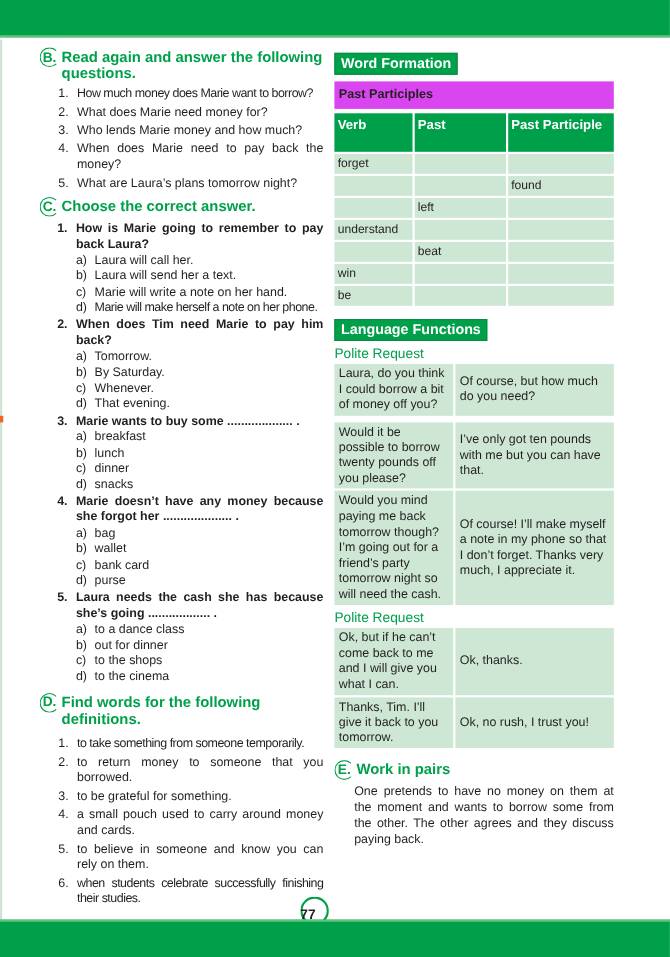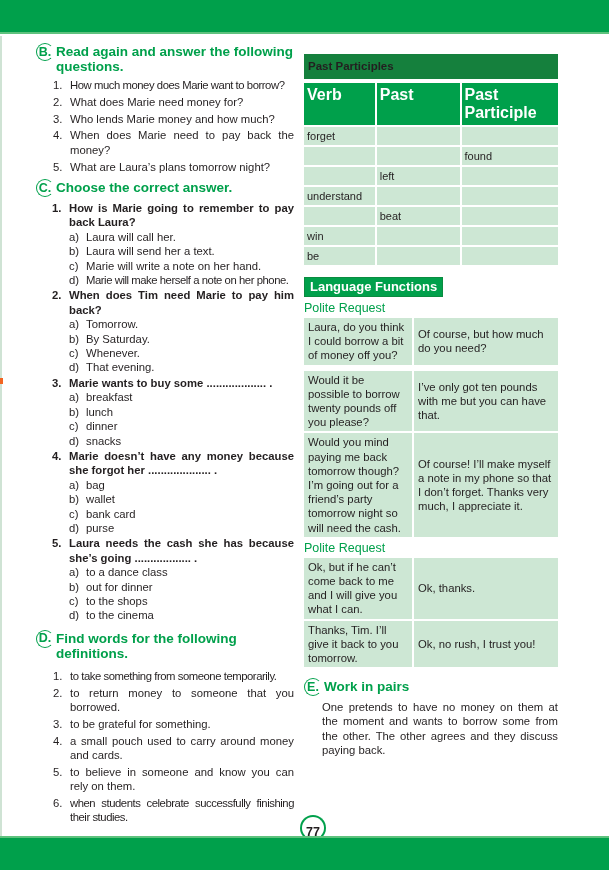--- a/index.html
+++ b/index.html
@@ -26,39 +26,39 @@
   .mc { margin-top: 4px; padding-left: 16px; }
   .mc-q { display: flex; font-size: 11.3px; line-height: 14.4px; font-weight: bold; text-align: justify; }
   .mc-q .num { flex: 0 0 17px; }
   .mc-q .txt { flex: 1; }
   .mc-opts { padding-left: 17px; margin-bottom: 1px; }
   .mc-opt { display: flex; font-size: 11.3px; line-height: 14.4px; }
   .mc-opt .lt { flex: 0 0 17px; }
   .narrow { letter-spacing: -0.45px; }
 
   .tag { display: inline-block; background: #00a04b; color: #fff; font-weight: bold; font-size: 13px; line-height: 16px; padding: 1px 5px; border: 1px solid #0a8c40; }
-  .info-box { background: #15803d; margin-top: 6px; padding: 5px 4px 5px 4px; width: 254px; }
+  .info-box { background: #d946ef; margin-top: 6px; padding: 5px 4px 5px 4px; width: 254px; }
   .info-box .h { font-weight: bold; font-size: 11.5px; line-height: 15px; }
   .info-box .p { font-size: 11.3px; line-height: 14.2px; text-align: justify; }
 
   table.wf { border-collapse: separate; border-spacing: 2px; margin-left: -2px; margin-top: 2px; width: 258px; }
-  table.wf th { background: #00a04b; color: #fff; font-size: 16px; font-weight: bold; text-align: left; padding: 3px 3px; height: 35px; vertical-align: top; }
+  table.wf th { background: #00a04b; color: #fff; font-size: 12px; font-weight: bold; text-align: left; padding: 3px 3px; height: 35px; vertical-align: top; }
   table.wf td { background: #cde7d4; font-size: 11px; height: 18px; padding: 1px 3px; }
   table.wf td.c { text-align: left; }
   .w1 { width: 71px; } .w2 { width: 84px; } .w3 { width: 97px; }
 
   .sub-head { color: #00a04b; font-weight: normal; font-size: 12.5px; line-height: 15px; margin-top: 5px; }
   table.dlg { border-collapse: separate; border-spacing: 2px; margin-left: -2px; width: 258px; }
   table.dlg td { background: #cde7d4; font-size: 11.3px; line-height: 14.2px; padding: 2px 4px; vertical-align: middle; }
   table.dlg td.a { width: 108px; }
 
   .sec-e { margin-top: 10px; }
   .sec-e .p { font-size: 11.3px; line-height: 14.2px; text-align: justify; padding-left: 18px; margin-top: 4px; }
 
-  .page-num { position: absolute; left: 300px; top: 815px; width: 26px; height: 22px; text-align: center; }
+  .page-num { position: absolute; left: 273px; top: 815px; width: 26px; height: 22px; }
   .page-num .arc { position: absolute; left: 0; top: 0; width: 26px; height: 26px; border: 2px solid #00a04b; border-radius: 50%; border-bottom-color: transparent; border-left-color: #00a04b; }
   .page-num .n { position: relative; font-weight: bold; font-size: 12.5px; line-height: 14px; top: 7px; color: #231f20; }
 </style>
 </head>
 <body>
 
 <div class="top-bar"></div>
 <div class="left-edge"></div>
 <div class="left-mark"></div>
 
@@ -240,20 +240,21 @@
         </li>
       <li>
           <span class="num">6.</span>
           <span class="txt narrow">when students celebrate successfully finishing their studies.</span>
         </li>
     </ol>
   </div>
 </div>
 
 <div class="col-right">
+  <span class="tag">Word Formation</span>
   <div class="info-box">
     <div class="h">Past Participles</div>
   </div>
   <table class="wf">
     <thead>
       <tr>
         <th class="w1">Verb</th>
         <th class="w2">Past</th>
         <th class="w3">Past Participle</th>
       </tr>

